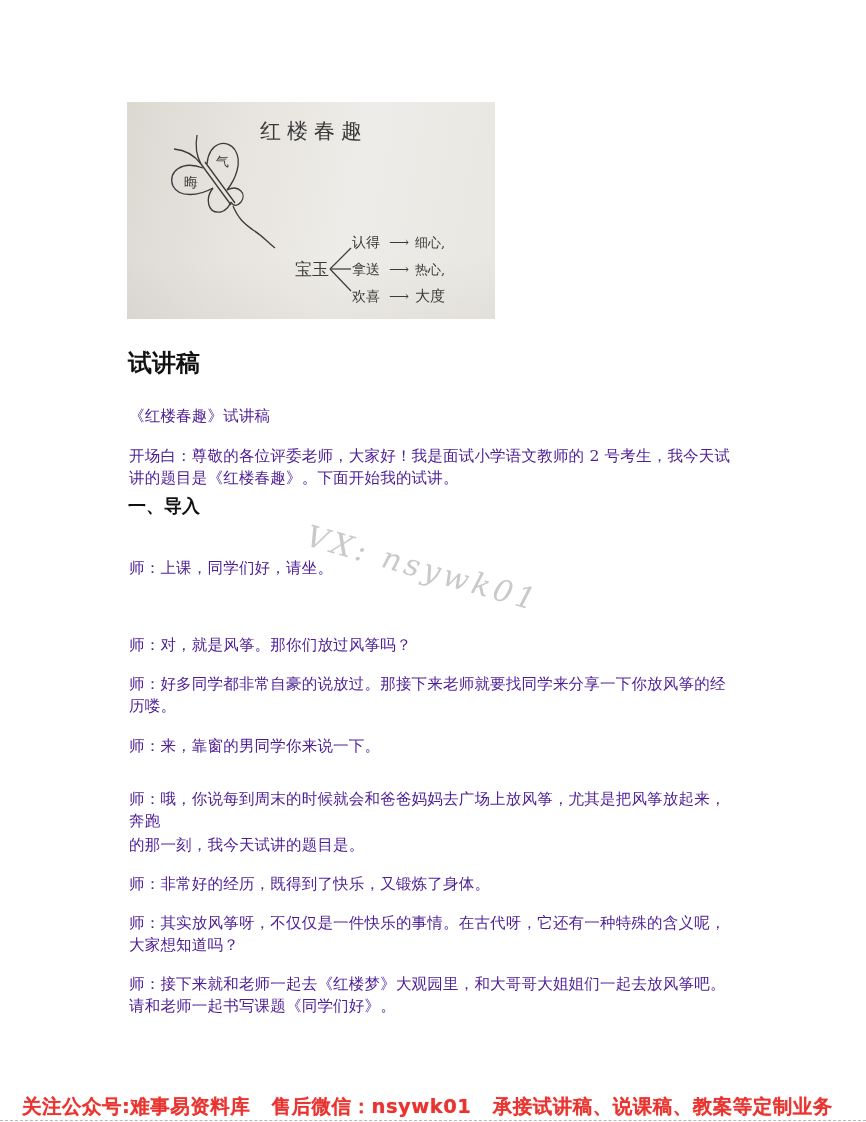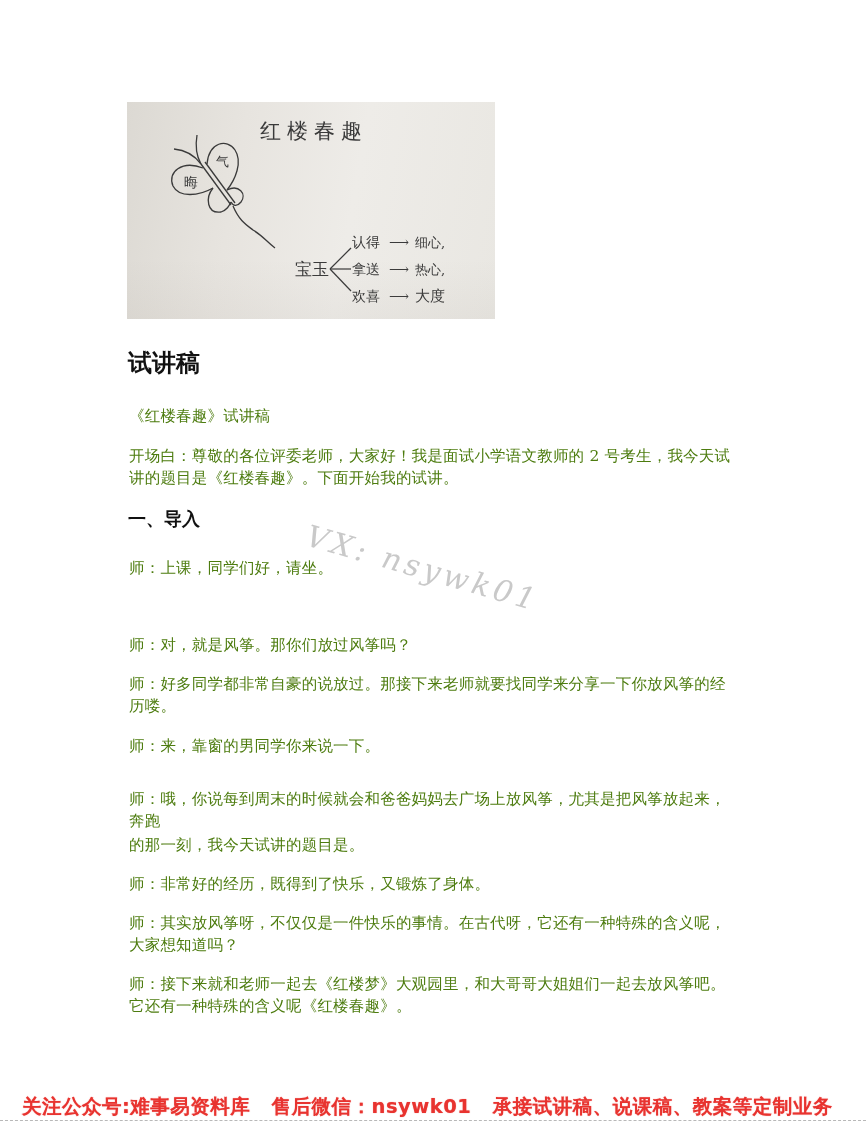--- a/index.html
+++ b/index.html
@@ -54,28 +54,28 @@
       color: #111;
       margin: 0;
       text-align: center;
     }
     .p {
       position: absolute;
       left: 129px;
       width: 610px;
       font-size: 15.5px;
       line-height: 22px;
-      color: #4d7c0f;
+      color: #4c1d95;
       margin: 0;
       letter-spacing: 0.2px;
     }
     .h-section {
       position: absolute;
       left: 128px;
-      top: 506px;
+      top: 493px;
       font-family: "DejaVu Sans", "Liberation Sans", sans-serif;
       font-weight: bold;
       font-size: 18px;
       line-height: 26px;
       color: #111;
       margin: 0;
     }
     .watermark-diag {
       position: absolute;
       left: 312px;
@@ -179,21 +179,21 @@
   <div class="watermark-diag">VX: nsywk01</div>
 
   <p class="p" style="top:557px;">师：上课，同学们好，请坐。</p>
   <p class="p" style="top:634px;">师：对，就是风筝。那你们放过风筝吗？</p>
   <p class="p" style="top:673px;">师：好多同学都非常自豪的说放过。那接下来老师就要找同学来分享一下你放风筝的经历喽。</p>
   <p class="p" style="top:735px;">师：来，靠窗的男同学你来说一下。</p>
   <p class="p" style="top:788px;">师：哦，你说每到周末的时候就会和爸爸妈妈去广场上放风筝，尤其是把风筝放起来，奔跑</p>
   <p class="p" style="top:834px;">的那一刻，我今天试讲的题目是。</p>
   <p class="p" style="top:873px;">师：非常好的经历，既得到了快乐，又锻炼了身体。</p>
   <p class="p" style="top:912px;">师：其实放风筝呀，不仅仅是一件快乐的事情。在古代呀，它还有一种特殊的含义呢，大家想知道吗？</p>
-  <p class="p" style="top:973px;">师：接下来就和老师一起去《红楼梦》大观园里，和大哥哥大姐姐们一起去放风筝吧。它还有一种特殊的含义呢《红楼春趣》。</p>
+  <p class="p" style="top:973px;">师：接下来就和老师一起去《红楼梦》大观园里，和大哥哥大姐姐们一起去放风筝吧。请和老师一起书写课题《同学们好》。</p>
 
   <div class="footer-banner">
     <span>关注公众号:难事易资料库</span>
     <span>售后微信：nsywk01</span>
     <span>承接试讲稿、说课稿、教案等定制业务</span>
   </div>
   <div class="bottom-rule"></div>
 </div>
 
 </body></html>

